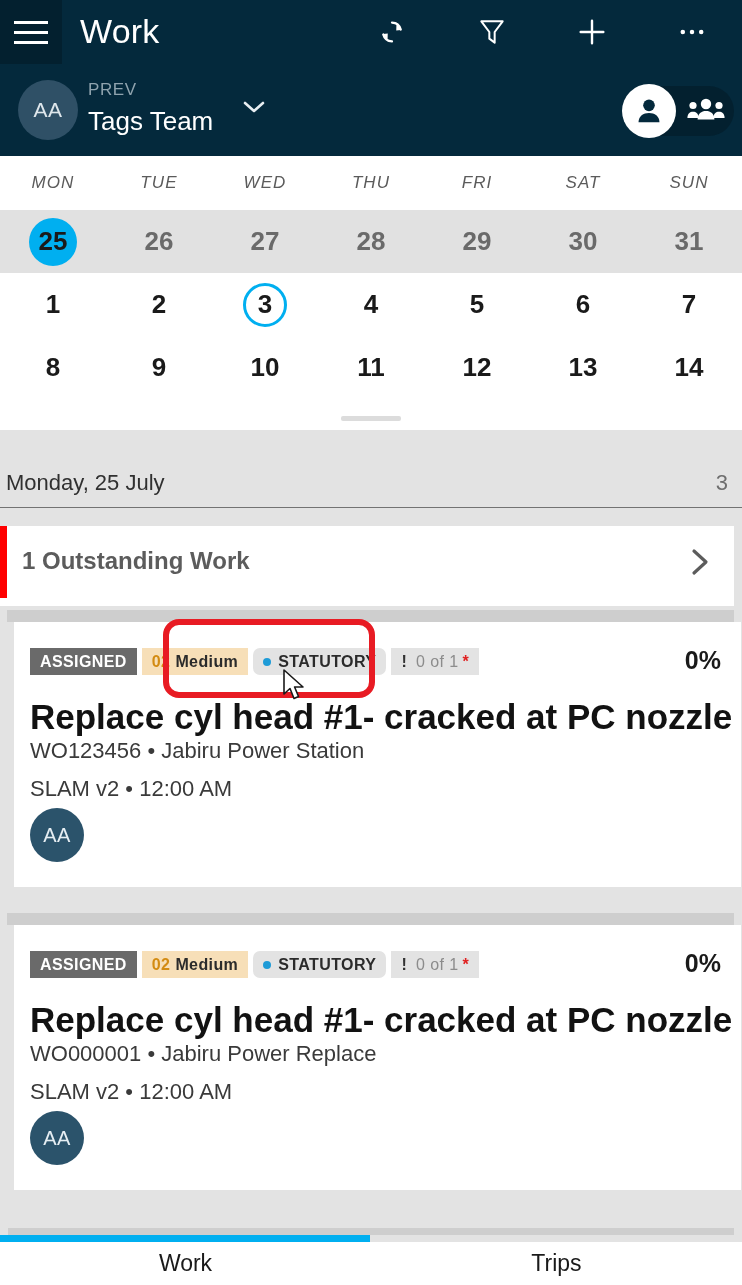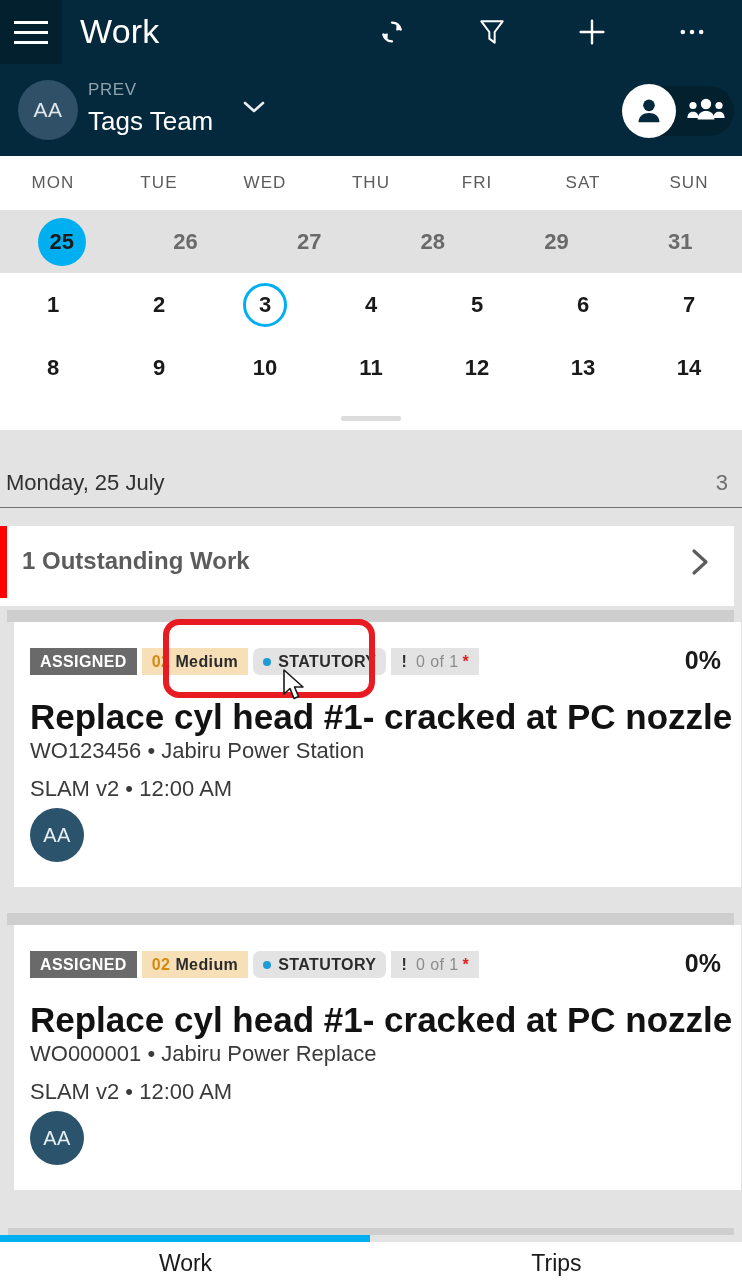--- a/index.html
+++ b/index.html
@@ -99,37 +99,37 @@
     display: flex; align-items: center; justify-content: center;
   }
 
   
   .calendar {
     position: absolute; top: 156px; left: 0;
     width: 742px; height: 274px;
     background: #ffffff;
   }
   .cal-dow-row {
-    display: flex; height: 54px; align-items: center;
+    display: flex; height: 54px; align-items: center; font-style: italic;
   }
   .cal-dow {
     flex: 1; text-align: center;
     font-size: 17px; color: #5b5b5b; letter-spacing: 1.1px;
   }
   .cal-week {
     display: flex; height: 63px; align-items: center;
   }
   .cal-week.shaded { background: #e1e1e1; }
   .cal-cell {
     flex: 1; display: flex; align-items: center; justify-content: center;
     position: relative; height: 63px;
     cursor: pointer;
   }
   .cal-num {
-    font-size: 22px; font-weight: bold; color: #1a1a1a;
+    font-size: 26px; font-weight: bold; color: #1a1a1a;
     position: relative; z-index: 2;
   }
   .cal-num.muted { color: #6a6a6a; }
   .cal-cell .sel-disc {
     position: absolute; width: 48px; height: 48px; border-radius: 50%;
     background: #00AFF0; z-index: 1;
   }
   .cal-cell .today-ring {
     position: absolute; width: 44px; height: 44px; border-radius: 50%;
     border: 3px solid #00AFF0; z-index: 1;
@@ -367,20 +367,23 @@
       <div class="cal-cell">
         <span class="cal-num muted">27</span>
       </div>
       <div class="cal-cell">
         <span class="cal-num muted">28</span>
       </div>
       <div class="cal-cell">
         <span class="cal-num muted">29</span>
       </div>
       <div class="cal-cell">
+        <span class="cal-num muted">30</span>
+      </div>
+      <div class="cal-cell">
         <span class="cal-num muted">31</span>
       </div>
     </div>
 
     <div class="cal-week">
       <div class="cal-cell">
         <span class="cal-num">1</span>
       </div>
       <div class="cal-cell">
         <span class="cal-num">2</span>

